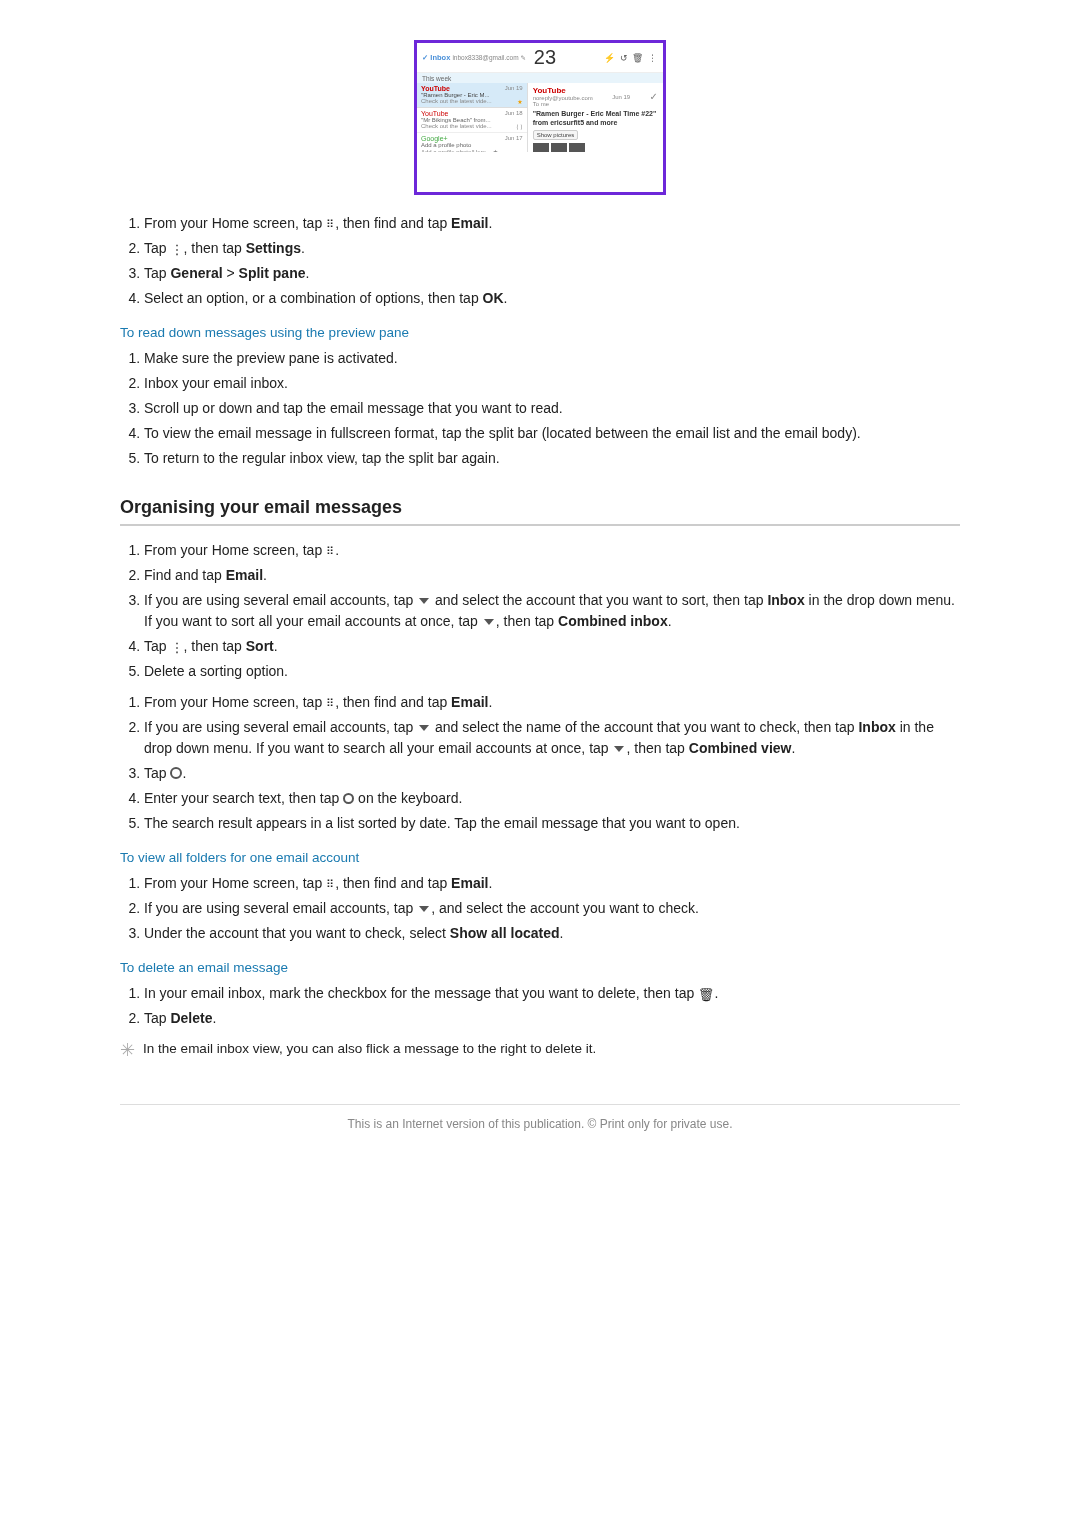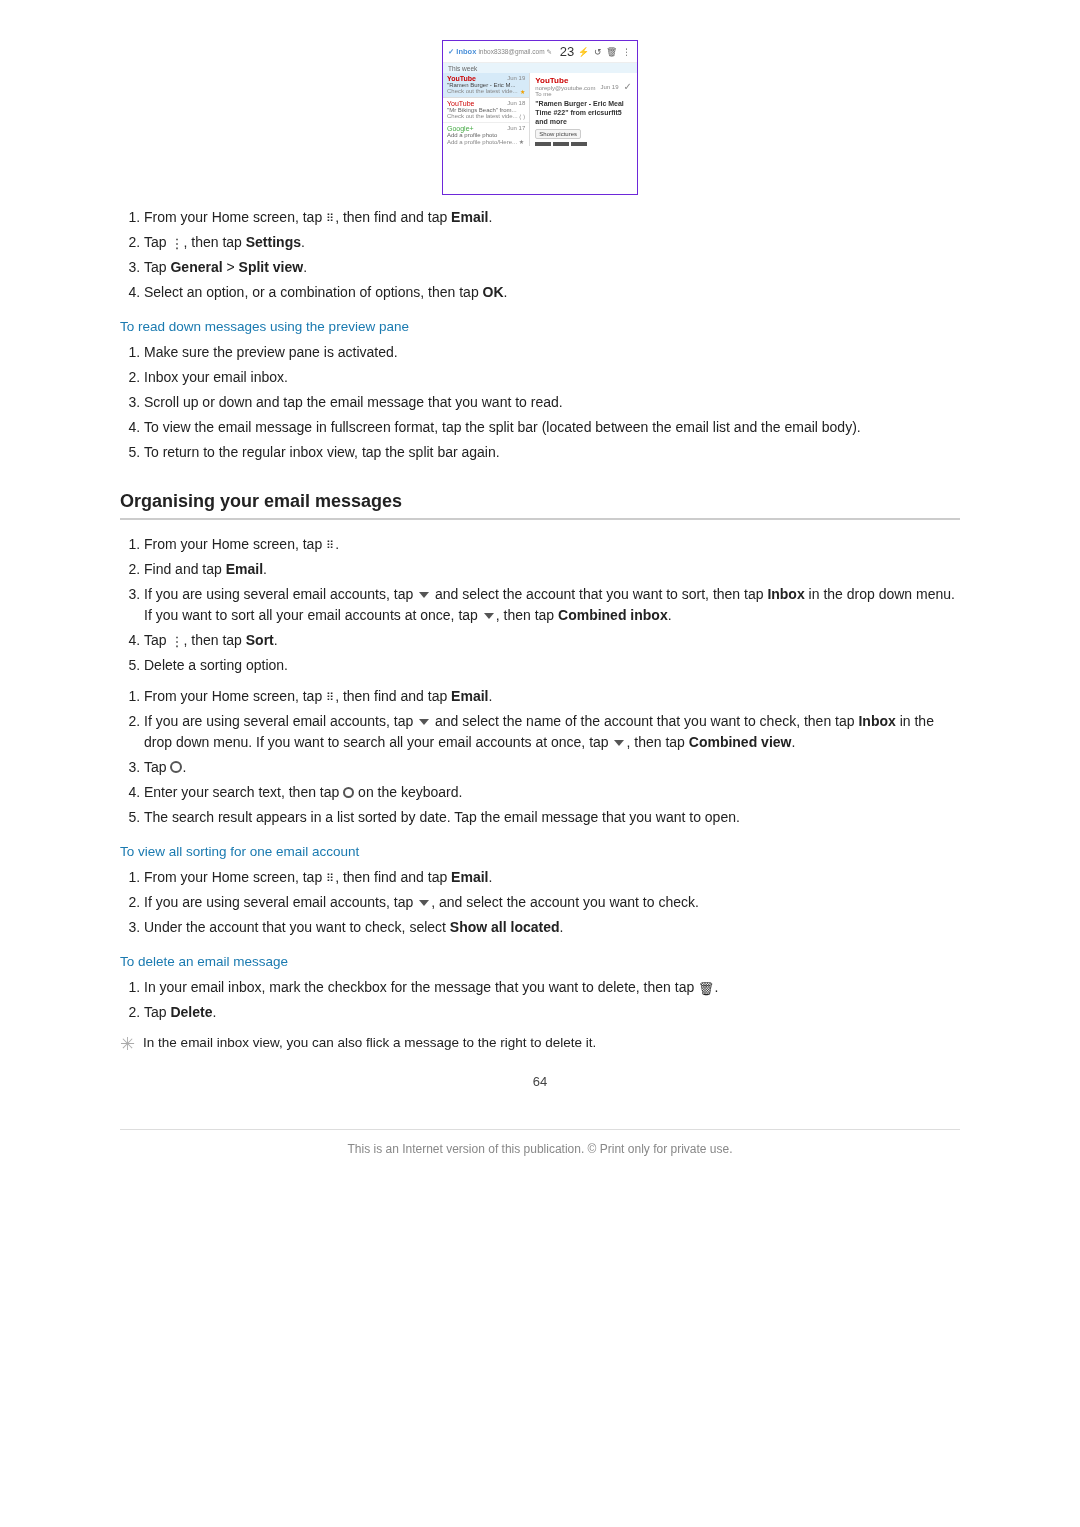--- a/index.html
+++ b/index.html
@@ -12,24 +12,24 @@
       min-height: 1527px;
       padding: 40px 120px 60px 120px;
     }
     .page-content {
       max-width: 840px;
       margin: 0 auto;
     }
 
     
     .email-screenshot {
-      width: 196px;
+      width: 252px;
       height: 155px;
-      border: 1px solid #6d28d9;
-      margin: 0 auto 12px auto;
+      border: 3px solid #6d28d9;
+      margin: 0 auto 18px auto;
       background: #f5f5f5;
       display: block;
       overflow: hidden;
       position: relative;
     }
     .email-header-bar {
       background: #fff;
       display: flex;
       align-items: center;
       padding: 3px 5px;
@@ -100,21 +100,21 @@
 <body>
 
 <div class="page-content">
 
   <div class="email-screenshot">
     <div style="font-size:7px; background:#fff; height:100%;">
 
       <div class="email-header-bar">
         <span style="color:#4a90d9; font-weight:bold; font-size:7.5px;">✓ Inbox</span>
         <span style="font-size:6.5px; color:#888; margin-left:2px;">inbox8338@gmail.com ✎</span>
-        <span style="font-size:13px; color:#333; margin-left:8px; font-weight:300;">23</span>
+        <span style="font-size:20px; color:#333; margin-left:8px; font-weight:300;">23</span>
         <span style="margin-left:auto; color:#555; font-size:9px; letter-spacing:1px;">⚡ ↺ 🗑 ⋮</span>
       </div>
 
       <div style="background:#e8f4fb; padding:1.5px 5px; font-size:6.5px; color:#666;">This week</div>
 
       <div style="display:flex; height:calc(100% - 80px);">
 
         <div style="width:45%; border-right:1px solid #ddd; overflow:hidden;">
 
           <div style="background:#d6eaf8; padding:2px 4px; border-bottom:1px solid #ddd;">
@@ -170,21 +170,21 @@
           
         </div>
       </div>
     </div>
   </div>
 
   <div>
     <ol>
       <li>From your Home screen, tap <span style="display:inline-block;font-size:11px;letter-spacing:1px;vertical-align:middle;">⠿</span>, then find and tap <b>Email</b>.</li>
       <li>Tap <span style="font-size:13px; vertical-align:middle;">⋮</span>, then tap <b>Settings</b>.</li>
-      <li>Tap <b>General</b> &gt; <b>Split view</b>.</li>
+      <li>Tap <b>General</b> &gt; <b>Split pane</b>.</li>
       <li>Select an option, or a combination of options, then tap <b>OK</b>.</li>
     </ol>
   </div>
 
   <div>
     <div class="section-title">To read down messages using the preview pane</div>
     <ol>
       <li>Make sure the preview pane is activated.</li>
       <li>Inbox your email inbox.</li>
       <li>Scroll up or down and tap the email message that you want to read.</li>
@@ -210,38 +210,37 @@
       <ol>
         <li>From your Home screen, tap <span style="font-size:11px;letter-spacing:1px;vertical-align:middle;">⠿</span>, then find and tap <b>Email</b>.</li>
         <li>If you are using several email accounts, tap <span style="display:inline-block;width:0;height:0;border-left:5px solid transparent;border-right:5px solid transparent;border-top:6px solid #555;vertical-align:middle;margin:0 2px;"></span> and select the name of the account that you want to check, then tap <b>Inbox</b> in the drop down menu. If you want to search all your email accounts at once, tap <span style="display:inline-block;width:0;height:0;border-left:5px solid transparent;border-right:5px solid transparent;border-top:6px solid #555;vertical-align:middle;margin:0 2px;"></span>, then tap <b>Combined view</b>.</li>
         <li>Tap <span style="display:inline-block;width:12px;height:12px;border:2px solid #555;border-radius:50%;vertical-align:middle;position:relative;top:-1px;"></span>.</li>
         <li>Enter your search text, then tap <span style="display:inline-block;width:11px;height:11px;border:2px solid #555;border-radius:50%;vertical-align:middle;position:relative;top:-1px;"></span> on the keyboard.</li>
         <li>The search result appears in a list sorted by date. Tap the email message that you want to open.</li>
       </ol>
     </div>
 
     <div>
-      <div class="section-title">To view all sorting for one email account</div>
+      <div class="section-title">To view all folders for one email account</div>
       <ol>
         <li>From your Home screen, tap <span style="font-size:11px;letter-spacing:1px;vertical-align:middle;">⠿</span>, then find and tap <b>Email</b>.</li>
         <li>If you are using several email accounts, tap <span style="display:inline-block;width:0;height:0;border-left:5px solid transparent;border-right:5px solid transparent;border-top:6px solid #555;vertical-align:middle;margin:0 2px;"></span>, and select the account you want to check.</li>
         <li>Under the account that you want to check, select <b>Show all located</b>.</li>
       </ol>
     </div>
 
     <div>
       <div class="section-title">To delete an email message</div>
       <ol>
         <li>In your email inbox, mark the checkbox for the message that you want to delete, then tap <span style="font-size:13px; vertical-align:middle;">🗑</span>.</li>
         <li>Tap <b>Delete</b>.</li>
       </ol>
       <div class="tip-box">
         <span class="tip-icon">✳</span>
         <span>In the email inbox view, you can also flick a message to the right to delete it.</span>
       </div>
     </div>
   </div>
 
-  <div class="page-number">64</div>
 
   <div class="page-footer">This is an Internet version of this publication. © Print only for private use.</div>
 
 </div>
 
 </body></html>

